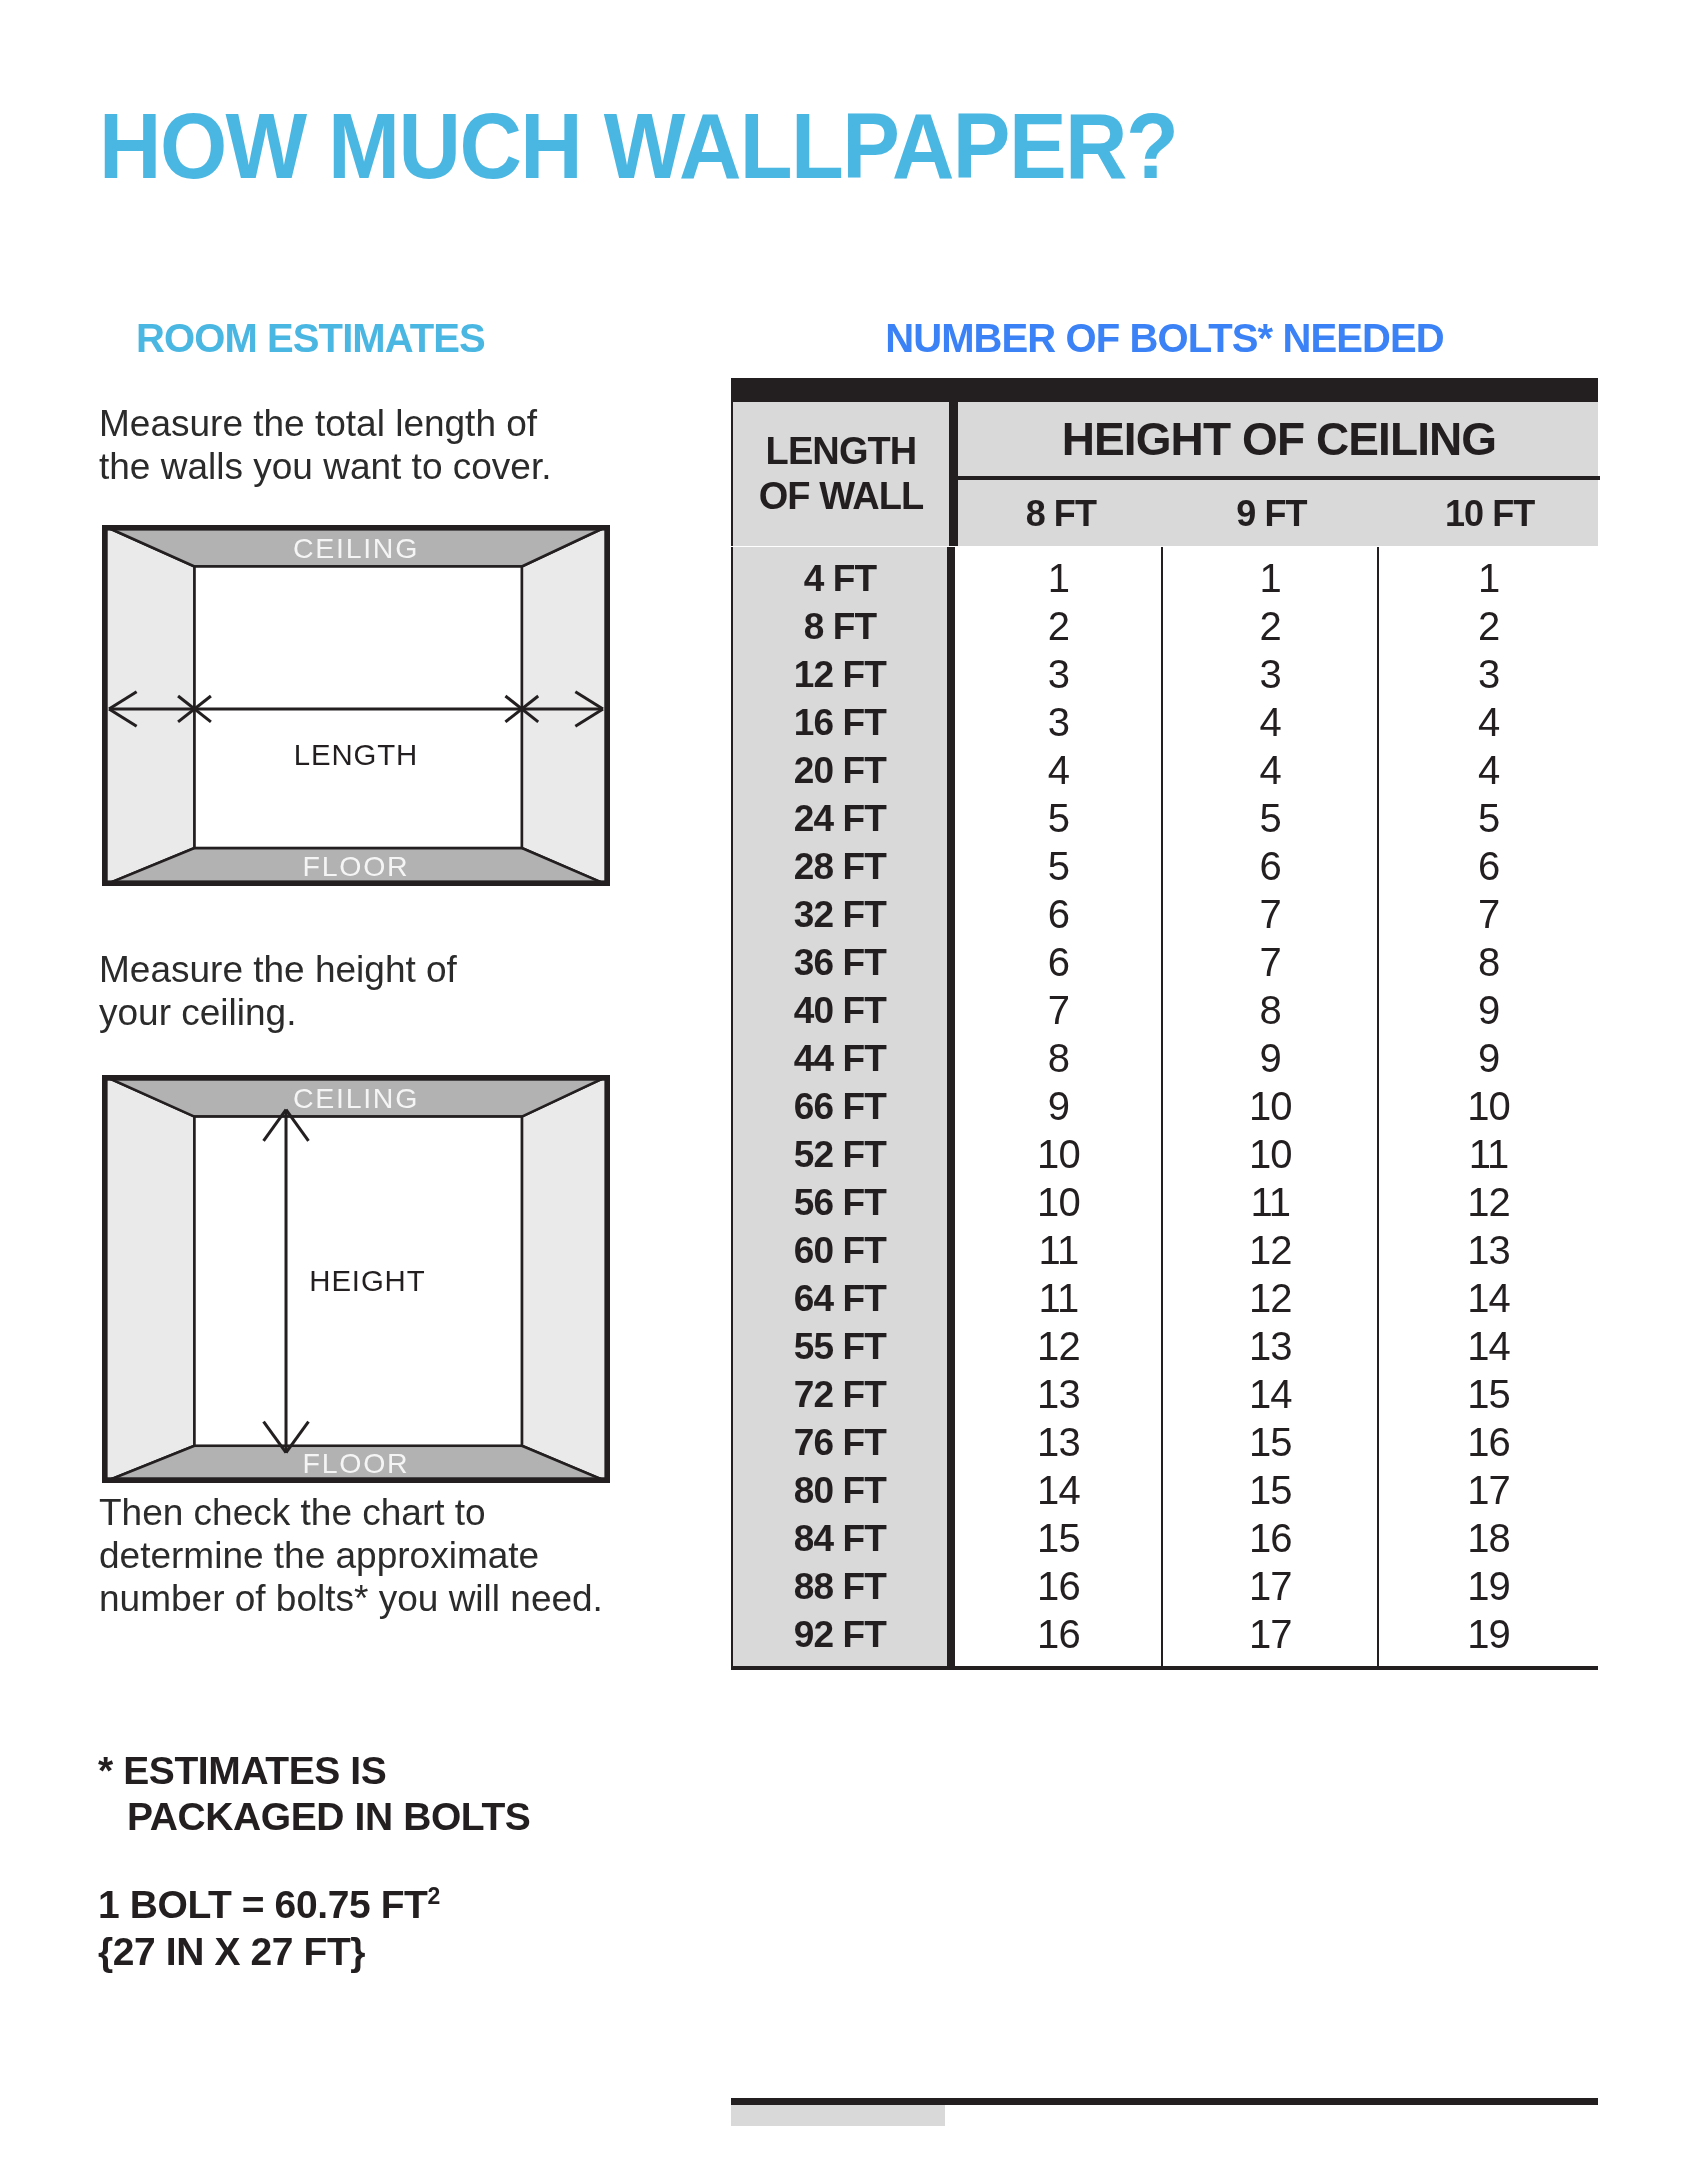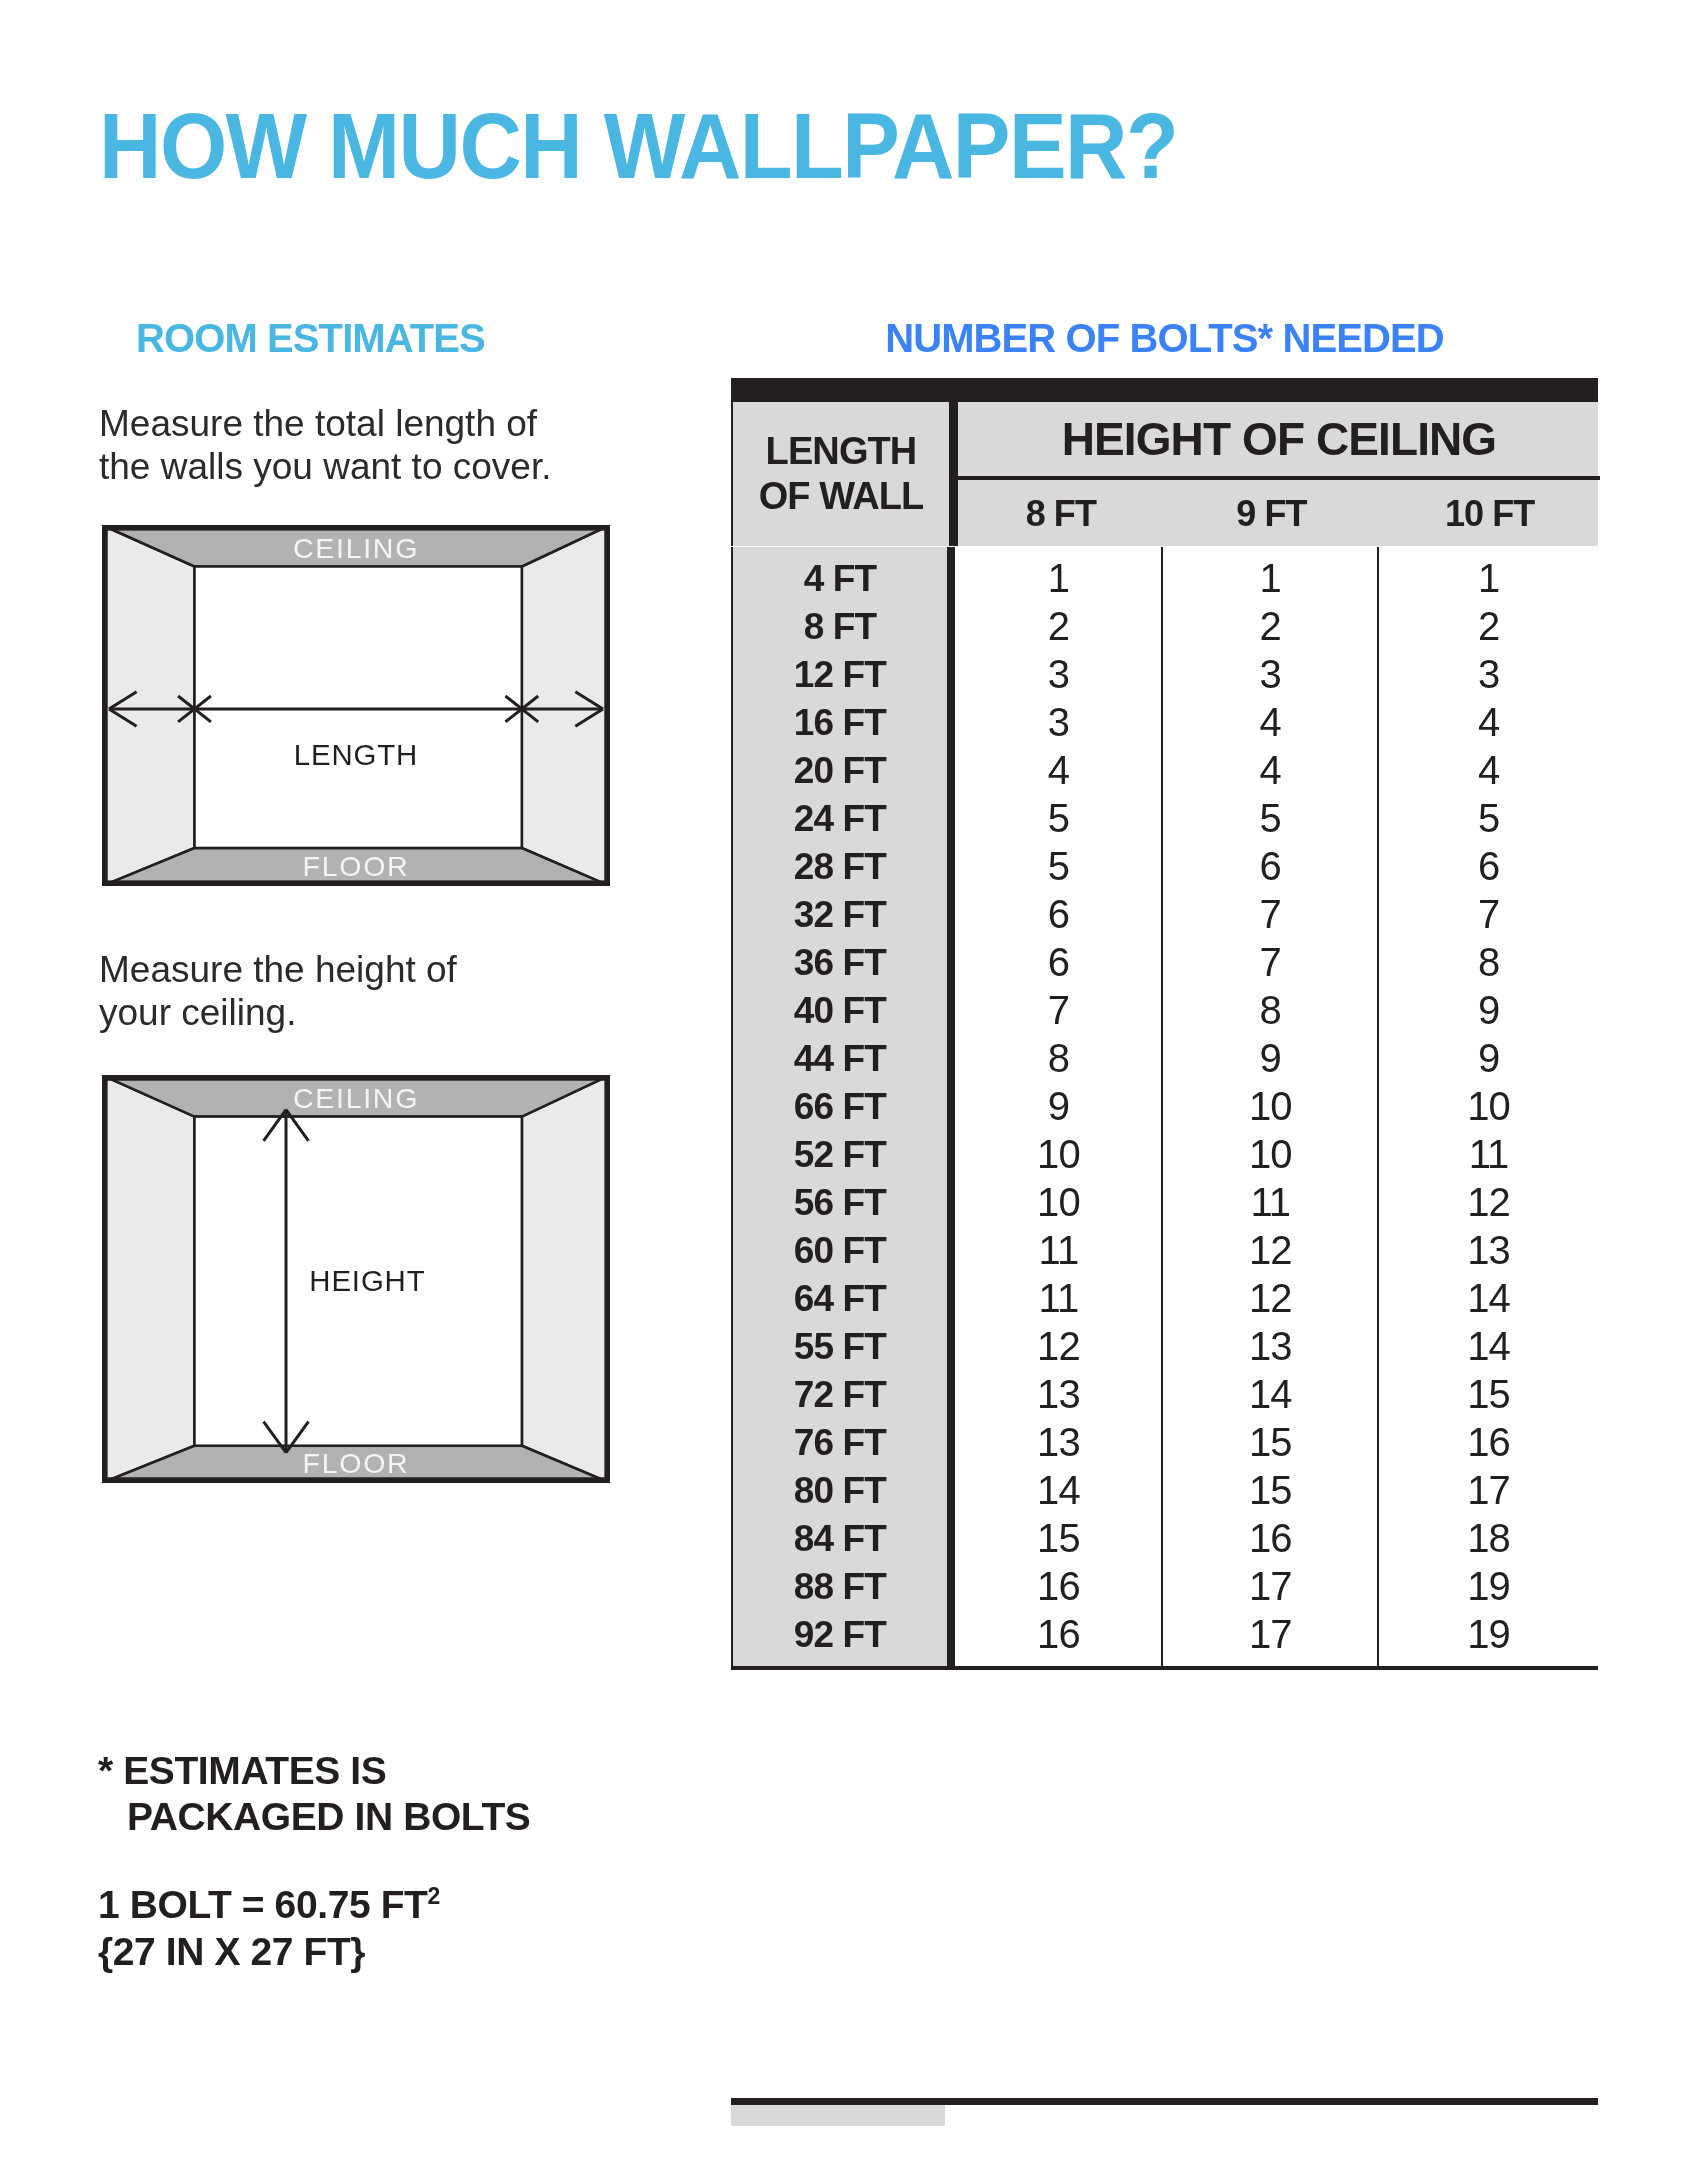--- a/index.html
+++ b/index.html
@@ -107,20 +107,25 @@
     <g stroke="#231f20" stroke-width="3.5">
       <line x1="213" y1="40" x2="213" y2="437"></line>
       <line x1="213" y1="40" x2="187" y2="76"></line>
       <line x1="213" y1="40" x2="239" y2="76"></line>
       <line x1="213" y1="437" x2="187" y2="401"></line>
       <line x1="213" y1="437" x2="239" y2="401"></line>
     </g>
     <text x="240" y="250" text-anchor="start" font-size="34" letter-spacing="1" fill="#231f20">HEIGHT</text>
   </svg>
 
+  <div class="abs para" style="left:99px;top:1492px;">
+    <span>Then check the chart to</span><br>
+    <span>determine the approximate</span><br>
+    <span>number of bolts* you will need.</span>
+  </div>
 
   <div class="abs footnote" style="left:98px;top:1748px;">
     <span>* ESTIMATES IS</span>
     <span class="ind">PACKAGED IN BOLTS</span>
   </div>
 
   <div class="abs boltinfo" style="left:98px;top:1882px;">
     <span><span>1 BOLT = 60.75 FT</span><sup>2</sup></span><br>
     <span>{27 IN X 27 FT}</span>
   </div>

